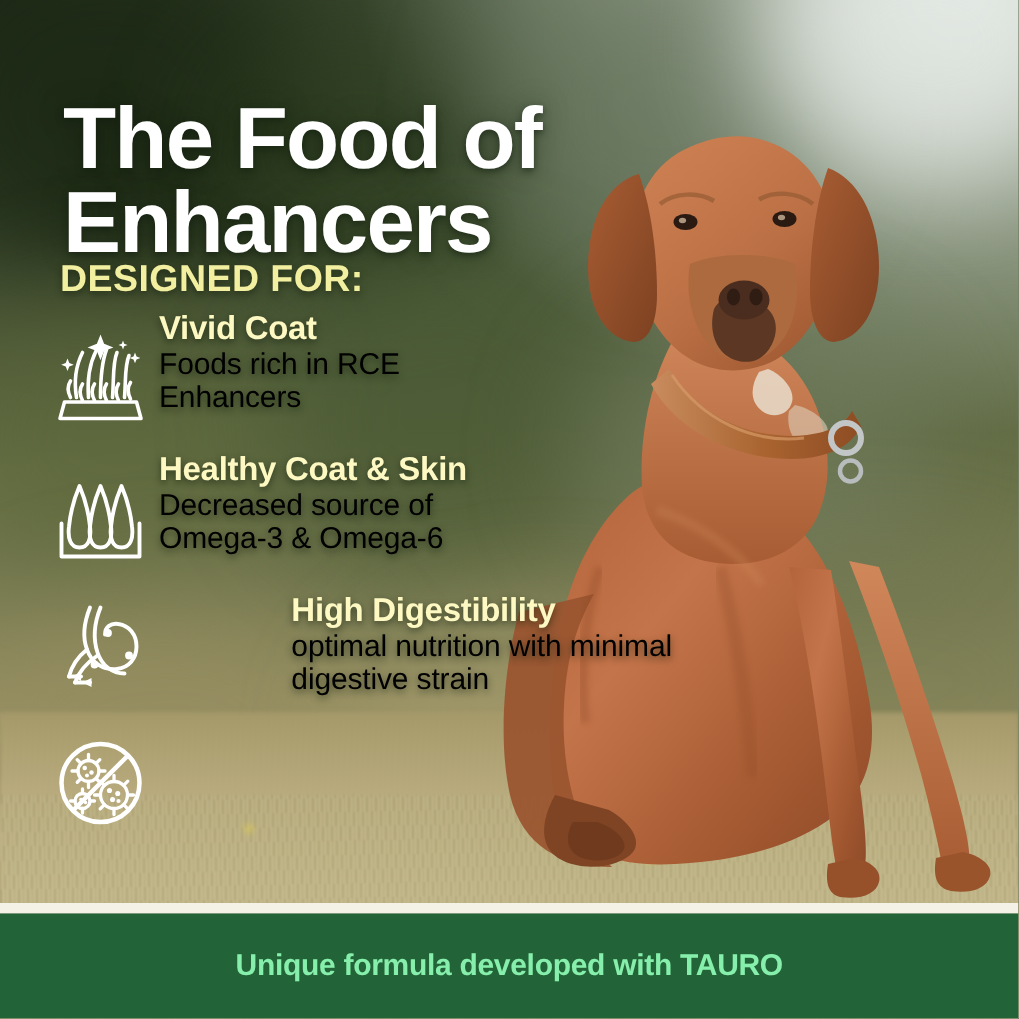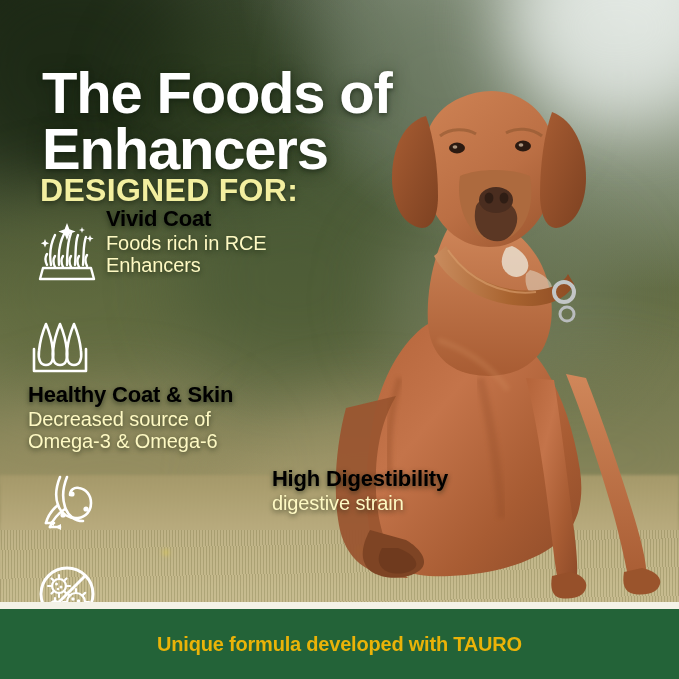--- a/index.html
+++ b/index.html
@@ -76,56 +76,56 @@
   .headline{
     position:absolute;left:42px;top:26px;width:430px;
     font-size:58px;line-height:.96;font-weight:700;letter-spacing:-1.2px;
     color:#ffffff;
     text-shadow:0 2px 5px rgba(18,30,14,.62), 0 0 18px rgba(18,30,14,.35);
   }
   .headline .l2{display:block;}
 
   .designed{
     position:absolute;left:40px;top:172px;
-    font-size:32px;font-weight:700;letter-spacing:.3px;
+    font-size:25px;font-weight:700;letter-spacing:.3px;
     color:#f3efa0;
     text-shadow:0 2px 5px rgba(20,30,14,.6);
   }
 
   .features{position:absolute;left:28px;top:205px;width:420px;}
   .feature{position:relative;display:flex;align-items:flex-start;margin-bottom:6px;}
   .ficon{flex:0 0 78px;height:78px;display:flex;align-items:center;justify-content:center;}
   .ficon svg{display:block;}
   .ftext{padding-top:2px;}
   .ftitle{
-    font-size:22px;font-weight:700;color:#000000;line-height:1.12;letter-spacing:-.2px;
+    font-size:22px;font-weight:700;color:#fef9c3;line-height:1.12;letter-spacing:-.2px;
     text-shadow:0 2px 5px rgba(20,30,14,.62);
   }
   .fdesc{
-    font-size:20px;font-weight:400;color:#fef9c3;line-height:1.14;letter-spacing:-.1px;
+    font-size:20px;font-weight:400;color:#000000;line-height:1.14;letter-spacing:-.1px;
     text-shadow:0 2px 5px rgba(20,30,14,.62);
   }
 
   
   .f1{margin-top:0;}
-  .f2{margin-top:12px;flex-direction:column;}
+  .f2{margin-top:12px;}
   .f3{margin-top:12px;justify-content:space-between;}
   .f4{margin-top:12px;}
   .f1 .ficon,.f2 .ficon{align-items:flex-end;padding-bottom:4px;}
   .f3 .ficon,.f4 .ficon{align-items:center;}
 
   
   .rule{position:absolute;left:0;right:0;top:602px;height:7px;background:#f4f2e7;}
   .footer{
     position:absolute;left:0;right:0;top:609px;height:70px;
     background:#236338;
     display:flex;align-items:center;justify-content:center;
   }
   .footer-text{
-    text-align:center;color:#eab308;font-weight:700;
+    text-align:center;color:#86efac;font-weight:700;
     font-size:20px;line-height:1.22;letter-spacing:-.2px;
     padding:0 70px;
   }
   .footer-text .fl{display:block;}
 </style>
 </head>
 <body>
 
 <div class="card">
 
@@ -256,21 +256,21 @@
       <circle cx="234" cy="214" r="10" fill="none" stroke="#c3c6c7" stroke-width="4"></circle>
       <circle cx="237" cy="236" r="7" fill="none" stroke="#b9bcbd" stroke-width="3"></circle>
 
       <path d="M70 300 C60 330 56 370 60 404" stroke="#8f4c28" stroke-width="7" fill="none" opacity=".35" filter="url(#soft2)"></path>
       <path d="M150 300 C160 340 168 390 172 440" stroke="#8f4c28" stroke-width="9" fill="none" opacity=".28" filter="url(#soft2)"></path>
       <path d="M108 262 C132 270 160 286 178 312" stroke="#d08b5c" stroke-width="6" fill="none" opacity=".3" filter="url(#soft2)"></path>
     </svg>
   </div>
 
   <h1 class="headline">
-    <span class="l1">The Foods of</span>
+    <span class="l1">The Food of</span>
     <span class="l2">Enhancers</span>
   </h1>
 
   <div class="designed">DESIGNED FOR:</div>
 
   <div class="features">
 
     <div class="feature f1">
       <div class="ficon">
         <svg width="66" height="62" viewBox="0 0 66 62">
@@ -337,20 +337,21 @@
             <circle cx="38" cy="23" r="2.6"></circle>
             <circle cx="52" cy="38" r="2.6"></circle>
             <circle cx="29" cy="44" r="2.6"></circle>
             <path d="M20 49 L14 52 L20 55 Z"></path>
             <path d="M27 53 L21 56 L27 59 Z"></path>
           </g>
         </svg>
       </div>
       <div class="ftext">
         <div class="ftitle">High Digestibility</div>
+        <div class="fdesc">optimal nutrition with minimal</div>
         <div class="fdesc">digestive strain</div>
       </div>
     </div>
 
     <div class="feature f4">
       <div class="ficon">
         <svg width="64" height="64" viewBox="0 0 64 64">
           <g fill="none" stroke="#ffffff" stroke-width="3">
             <circle cx="32" cy="32" r="26"></circle>
             <line x1="14" y1="50" x2="50" y2="14"></line>

